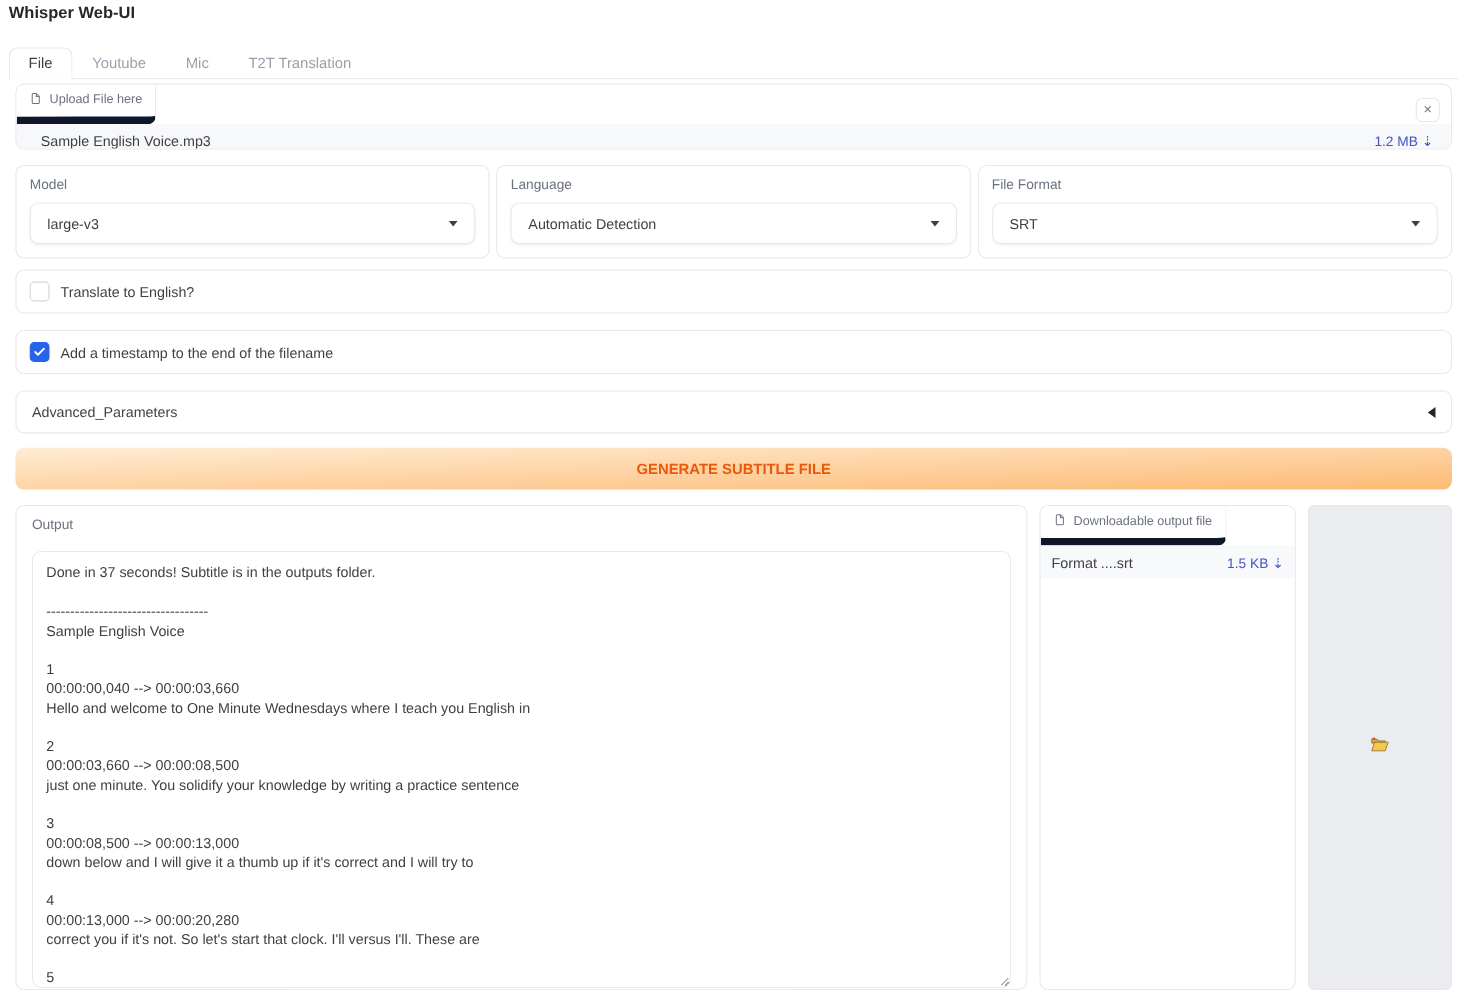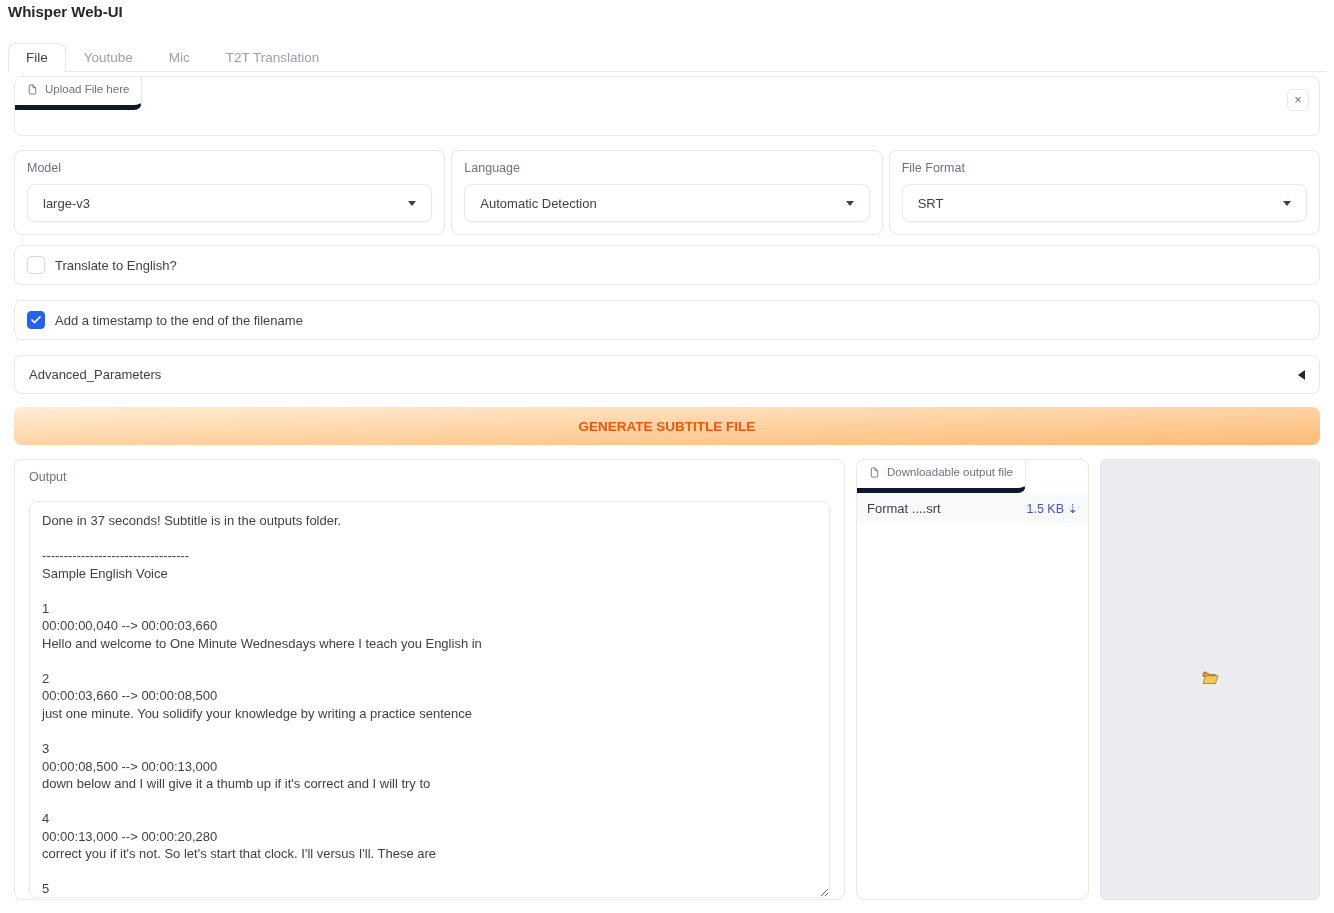--- a/index.html
+++ b/index.html
@@ -12,23 +12,23 @@
   .tab-nav { display:flex; margin-top:23px; border-bottom:1px solid #e7e8ea; align-items:flex-end; }
   .tab { padding:6px 17px 7px 17px; font-size:13.5px; color:#9aa0ab; cursor:pointer;
     border:1px solid transparent; border-bottom:none; border-radius:8px 8px 0 0; margin-bottom:-1px; background:transparent; }
   .tab.active { color:#3f3f46; border-color:#e7e8ea; background:#fff; }
 
   .tab-content { padding:0 6px; }
 
   
   .panel { border:1px solid #e7e8ea; border-radius:8px; background:#fff; }
   .upload-panel { margin-top:4px; height:60px; position:relative; overflow:hidden; }
-  .chip { display:inline-flex; gap:7px; padding:6px 12px 7px 12px;
+  .chip { display:inline-flex; align-items:center; gap:7px; padding:6px 12px 7px 12px;
     font-size:11.5px; color:#6b7280; background:#fff; border-right:1px solid #e7e8ea;
-    border-bottom:5px solid #0f172a; border-radius:0 0 8px 0; cursor:pointer; }
+    border-bottom:7px solid #0f172a; border-radius:0 0 8px 0; cursor:pointer; }
   .chip svg { flex:0 0 auto; }
   .file-row { display:flex; justify-content:space-between; align-items:center;
     background:#f7f8fa; padding:5px 16px 5px 22px; height:30px; font-size:13px; }
   .file-size { color:#4554c9; font-size:12.5px; white-space:nowrap; cursor:pointer; }
   .clear-btn { position:absolute; top:12px; right:10px; width:22px; height:22px;
     border:1px solid #e7e8ea; border-radius:6px; background:#fff; color:#6b7280;
     font-size:13px; line-height:20px; text-align:center; cursor:pointer; }
 
   
   .dd-row { display:flex; gap:6px; margin-top:14px; }
@@ -54,21 +54,21 @@
   .tri-left { width:0; height:0; border-top:5px solid transparent;
     border-bottom:5px solid transparent; border-right:7.5px solid #27272a; }
 
   
   .generate-btn { margin-top:13px; width:100%; height:38px; border:none; border-radius:8px;
     background:linear-gradient(to bottom right, #ffedd5, #fdba74);
     color:#ea580c; font-weight:700; font-size:13.5px; font-family:inherit; cursor:pointer; }
 
   
   .out-row { display:flex; gap:11px; margin-top:14px; height:441px; }
-  .output-panel { width:831px; padding:10px 14px; }
+  .output-panel { width:920px; padding:10px 14px; }
   .output-textarea { width:100%; height:397px; margin-top:8px; border:1px solid #e7e8ea;
     border-radius:8px; padding:10px 12px; font-family:inherit; font-size:13px;
     line-height:1.35; color:#3f3f46; resize:both; overflow:auto; outline:none; }
   .download-panel { width:233px; position:relative; overflow:hidden; }
   .dl-chip { border-radius:0 0 8px 0; }
   .dl-row { display:flex; justify-content:space-between; align-items:center;
     background:#f8f9fb; padding:6px 10px 6px 10px; height:30px; font-size:13px; }
   .folder-panel { flex:1; background:#eaecf0; border:1px solid #e4e6ea; border-radius:6px;
     display:flex; align-items:center; justify-content:center; cursor:pointer; }
 </style>
@@ -92,20 +92,24 @@
       <div class="chip">
         <span>
           <svg width="11" height="13" viewBox="0 0 24 24" fill="none" stroke="#6b7280" stroke-width="2">
             <path d="M13 2H7a2 2 0 0 0-2 2v16a2 2 0 0 0 2 2h10a2 2 0 0 0 2-2V8z"></path>
               <path d="M13 2v6h6"></path>
           </svg>
         </span>
         <span>Upload File here</span>
       </div>
       <div class="clear-btn">×</div>
+      <div class="file-row">
+        <span>Sample English Voice.mp3</span>
+        <span class="file-size">1.2 MB ⇣</span>
+      </div>
     </div>
 
     
     <div class="dd-row">
       <div class="panel block">
         <div class="block-label">Model</div>
         <div class="dropdown">
           <span>large-v3</span>
           <span class="caret"></span>
         </div>

